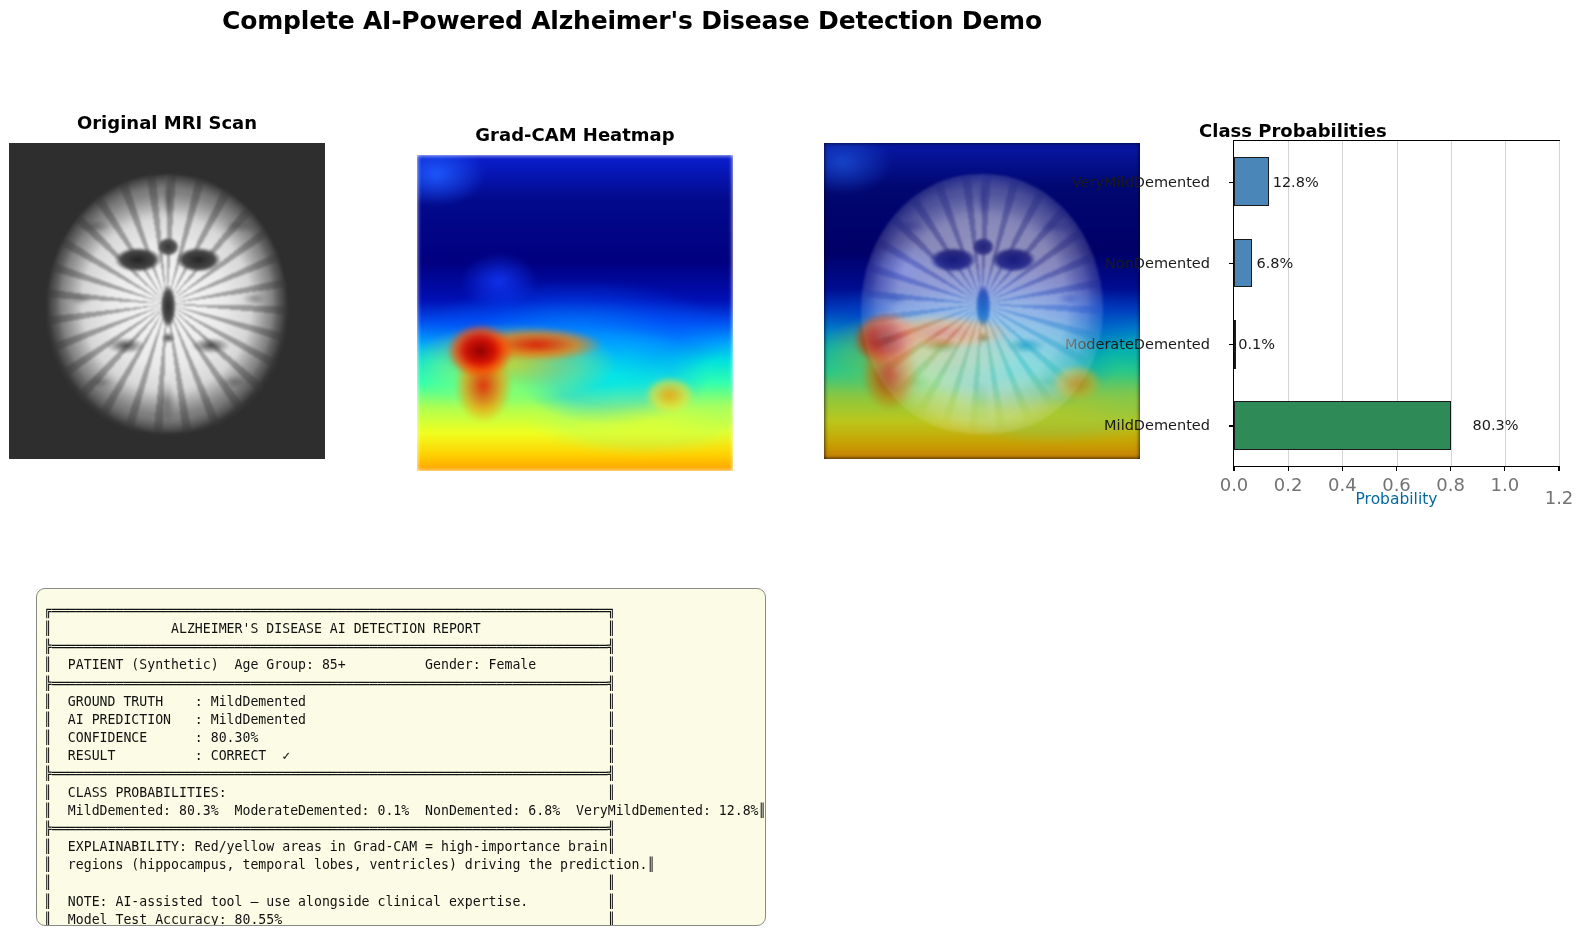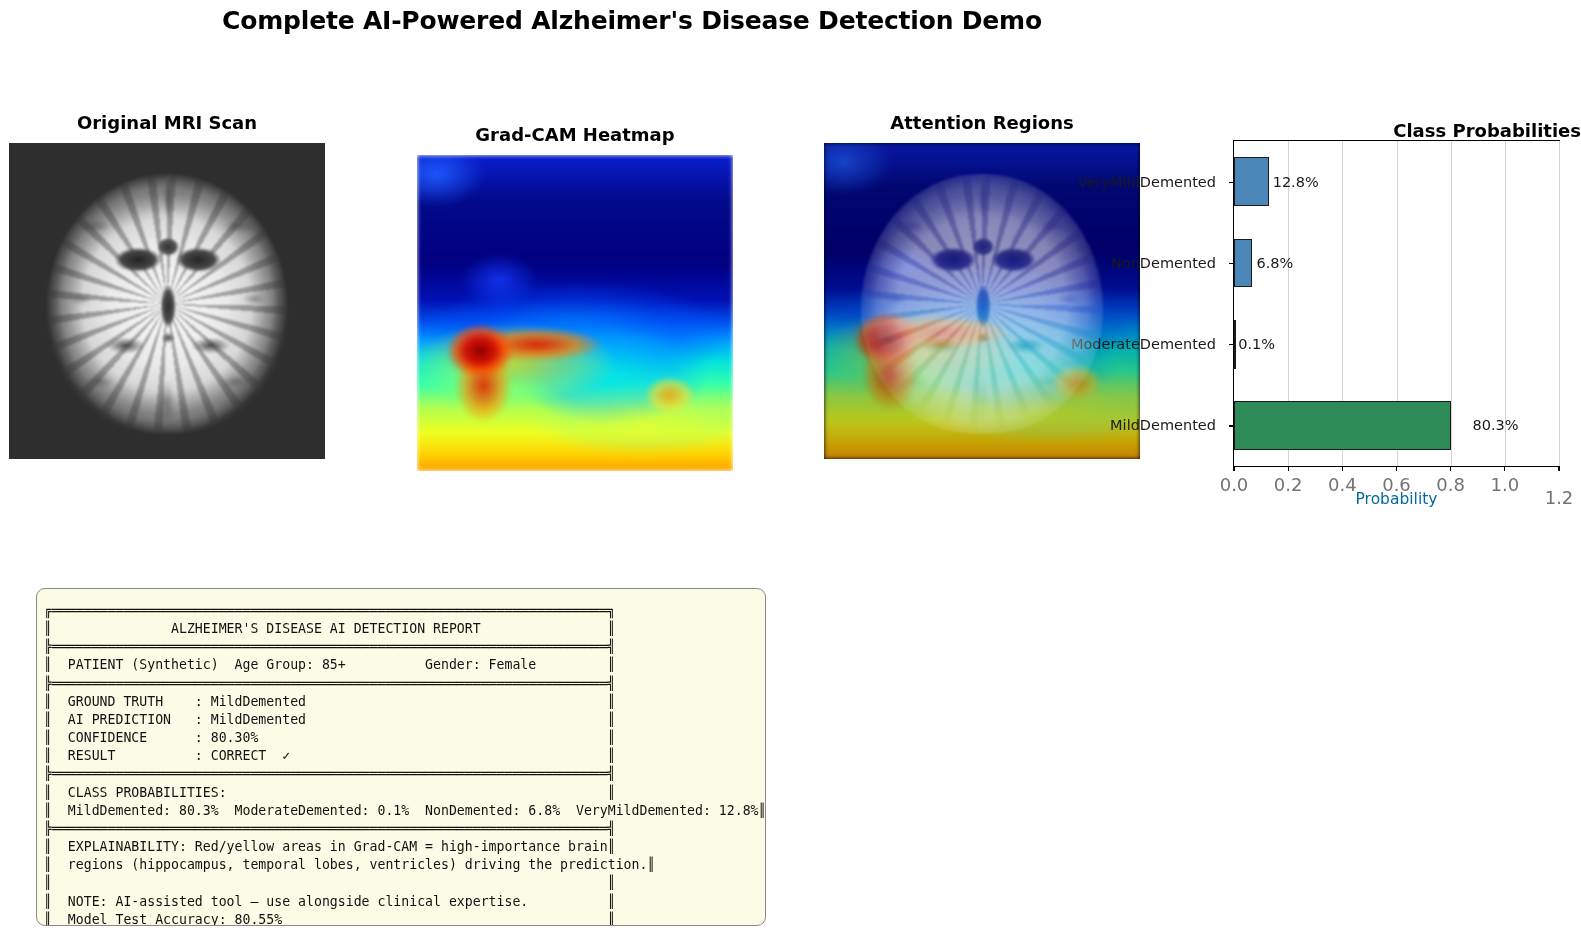--- a/index.html
+++ b/index.html
@@ -126,21 +126,21 @@
   #chart-panel {
     position: absolute;
     left: 1199px;
     top: 110px;
     width: 382px;
     height: 400px;
   }
   #chart-title {
     position: absolute;
     top: 10px; left: 0; width: 382px;
-    text-align: right;
+    text-align: left;
     font-size: 18px; font-weight: bold; color: #000;
   }
   #plot-area {
     position: absolute;
     left: 34px;
     top: 30px;
     width: 327px;
     height: 327px;
     border: 1.3px solid #000;
     box-sizing: border-box;
@@ -176,21 +176,21 @@
     padding-left: 4px;
   }
   .y-label {
     position: absolute;
     right: 100%;
     top: 50%;
     transform: translateY(-50%);
     font-size: 14.5px;
     color: #1a1a1a;
     white-space: nowrap;
-    padding-right: 18px;
+    padding-right: 24px;
   }
   .y-tick {
     position: absolute;
     right: 100%;
     top: 50%;
     width: 5px;
     height: 1.3px;
     background: #000;
   }
   .x-tick {
@@ -258,21 +258,20 @@
 </div>
 
 <div class="panel" id="panel-gradcam">
   <div class="panel-title">Grad-CAM Heatmap</div>
   <div class="panel-img">
     <div class="jet"></div>
   </div>
 </div>
 
 <div class="panel" id="panel-attention">
-  <div class="panel-title">Attention Regions</div>
   <div class="panel-img">
     <div class="mri-bg"></div>
     <div class="jet"></div>
     <div class="mri-brain"></div>
   </div>
 </div>
 
 <div id="chart-panel">
   <div id="chart-title">Class Probabilities</div>
   <div id="plot-area">

